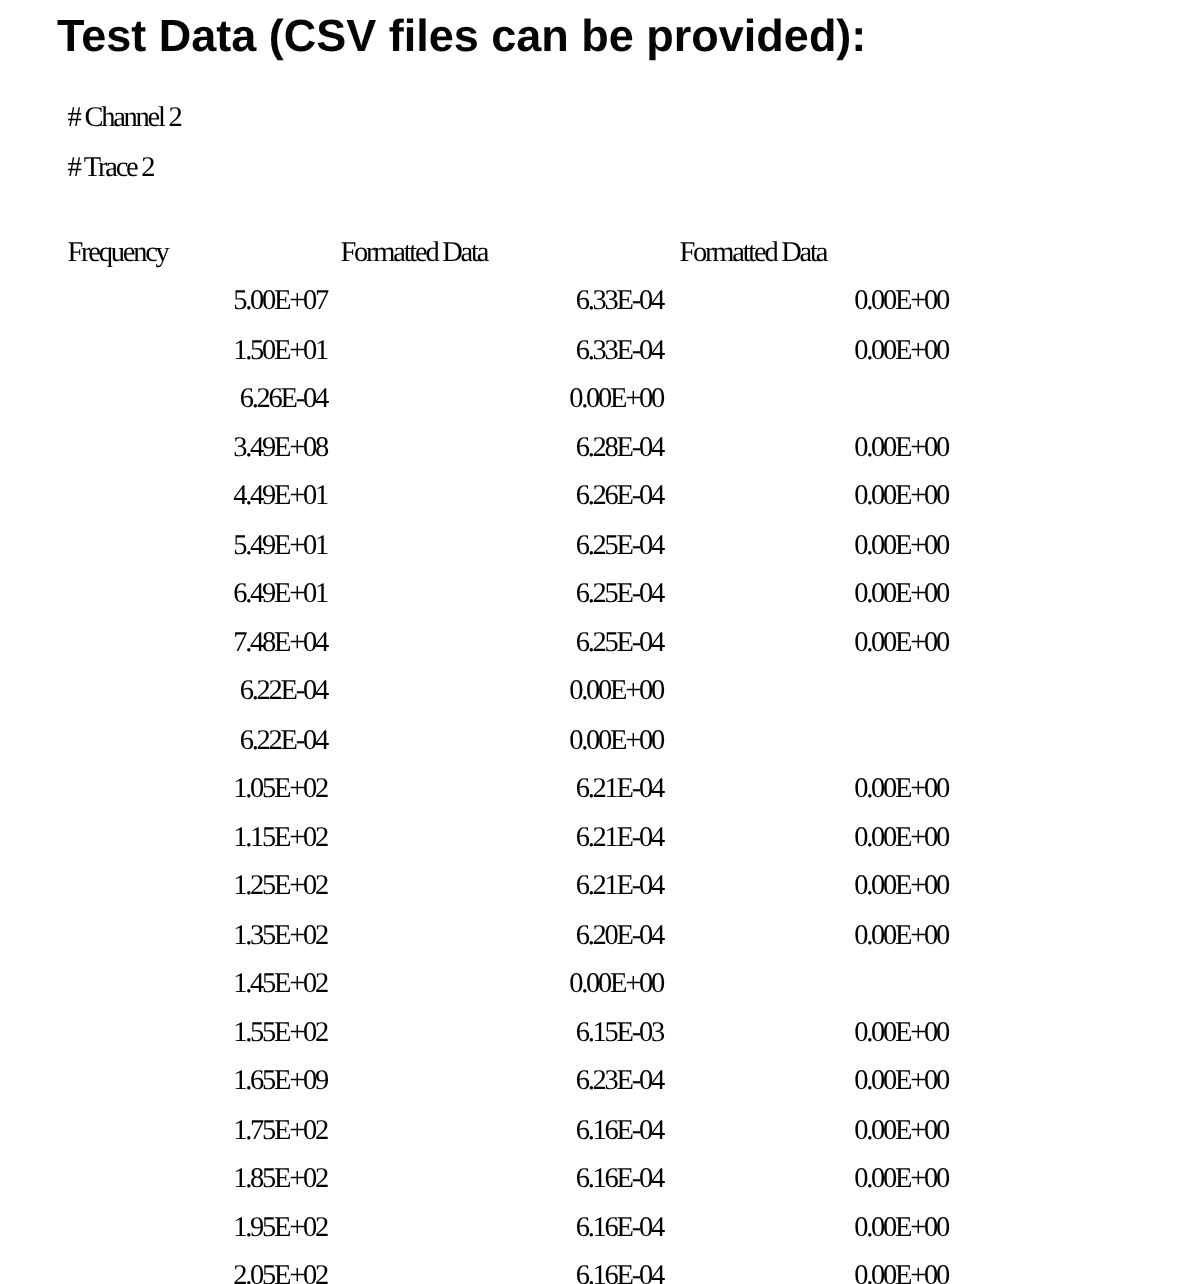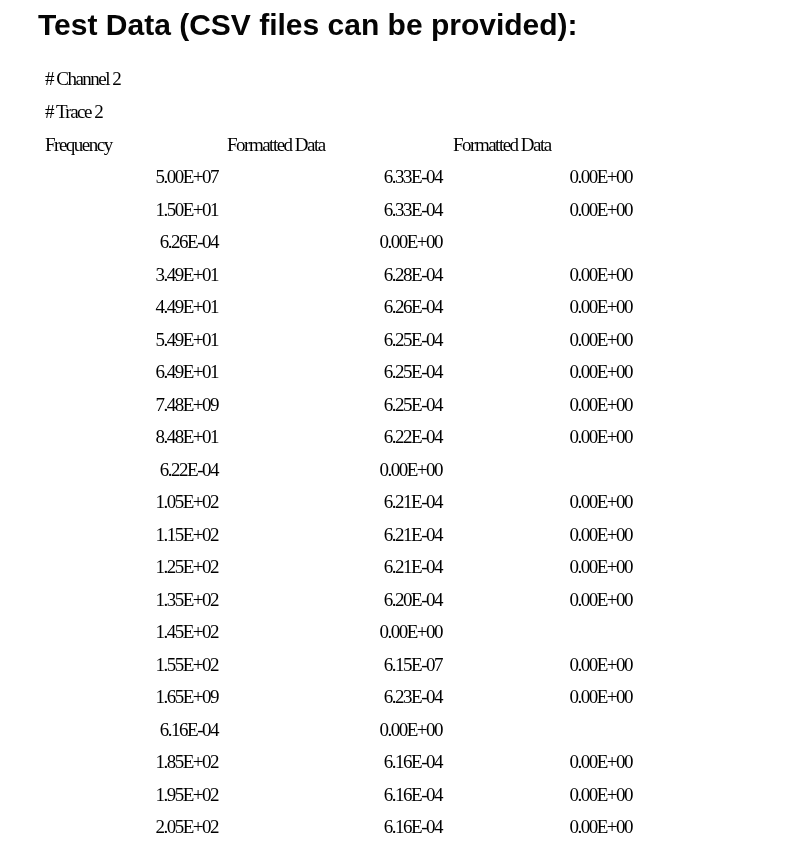--- a/index.html
+++ b/index.html
@@ -40,20 +40,21 @@
     padding-left: 3px;
     white-space: nowrap;
   }
   .grid-row {
     display: grid;
     grid-template-columns: 176px 224px 190px;
   }
   .header-row {
     height: 33px;
     line-height: 33px;
+    margin-top: 24px;
   }
   .header-row .h0 { text-align: left; padding-left: 3px; }
   .header-row .h1 { text-align: left; padding-left: 9px; }
   .header-row .h2 { text-align: left; padding-left: 11px; }
   .data-row {
     height: 32.5px;
     line-height: 32.5px;
   }
   .data-row .cell {
     text-align: right;
@@ -91,21 +92,21 @@
         <div class="cell">6.33E-04</div>
         <div class="cell">0.00E+00</div>
       </div>
 
       <div class="grid-row data-row">
         <div class="cell">6.26E-04</div>
         <div class="cell">0.00E+00</div>
       </div>
 
       <div class="grid-row data-row">
-        <div class="cell">3.49E+01</div>
+        <div class="cell">3.49E+08</div>
         <div class="cell">6.28E-04</div>
         <div class="cell">0.00E+00</div>
       </div>
 
       <div class="grid-row data-row">
         <div class="cell">4.49E+01</div>
         <div class="cell">6.26E-04</div>
         <div class="cell">0.00E+00</div>
       </div>
 
@@ -115,27 +116,26 @@
         <div class="cell">0.00E+00</div>
       </div>
 
       <div class="grid-row data-row">
         <div class="cell">6.49E+01</div>
         <div class="cell">6.25E-04</div>
         <div class="cell">0.00E+00</div>
       </div>
 
       <div class="grid-row data-row">
-        <div class="cell">7.48E+09</div>
+        <div class="cell">7.48E+04</div>
         <div class="cell">6.25E-04</div>
         <div class="cell">0.00E+00</div>
       </div>
 
       <div class="grid-row data-row">
-        <div class="cell">8.48E+01</div>
         <div class="cell">6.22E-04</div>
         <div class="cell">0.00E+00</div>
       </div>
 
       <div class="grid-row data-row">
         <div class="cell">6.22E-04</div>
         <div class="cell">0.00E+00</div>
       </div>
 
       <div class="grid-row data-row">
@@ -162,31 +162,32 @@
         <div class="cell">0.00E+00</div>
       </div>
 
       <div class="grid-row data-row">
         <div class="cell">1.45E+02</div>
         <div class="cell">0.00E+00</div>
       </div>
 
       <div class="grid-row data-row">
         <div class="cell">1.55E+02</div>
-        <div class="cell">6.15E-07</div>
+        <div class="cell">6.15E-03</div>
         <div class="cell">0.00E+00</div>
       </div>
 
       <div class="grid-row data-row">
         <div class="cell">1.65E+09</div>
         <div class="cell">6.23E-04</div>
         <div class="cell">0.00E+00</div>
       </div>
 
       <div class="grid-row data-row">
+        <div class="cell">1.75E+02</div>
         <div class="cell">6.16E-04</div>
         <div class="cell">0.00E+00</div>
       </div>
 
       <div class="grid-row data-row">
         <div class="cell">1.85E+02</div>
         <div class="cell">6.16E-04</div>
         <div class="cell">0.00E+00</div>
       </div>
 

